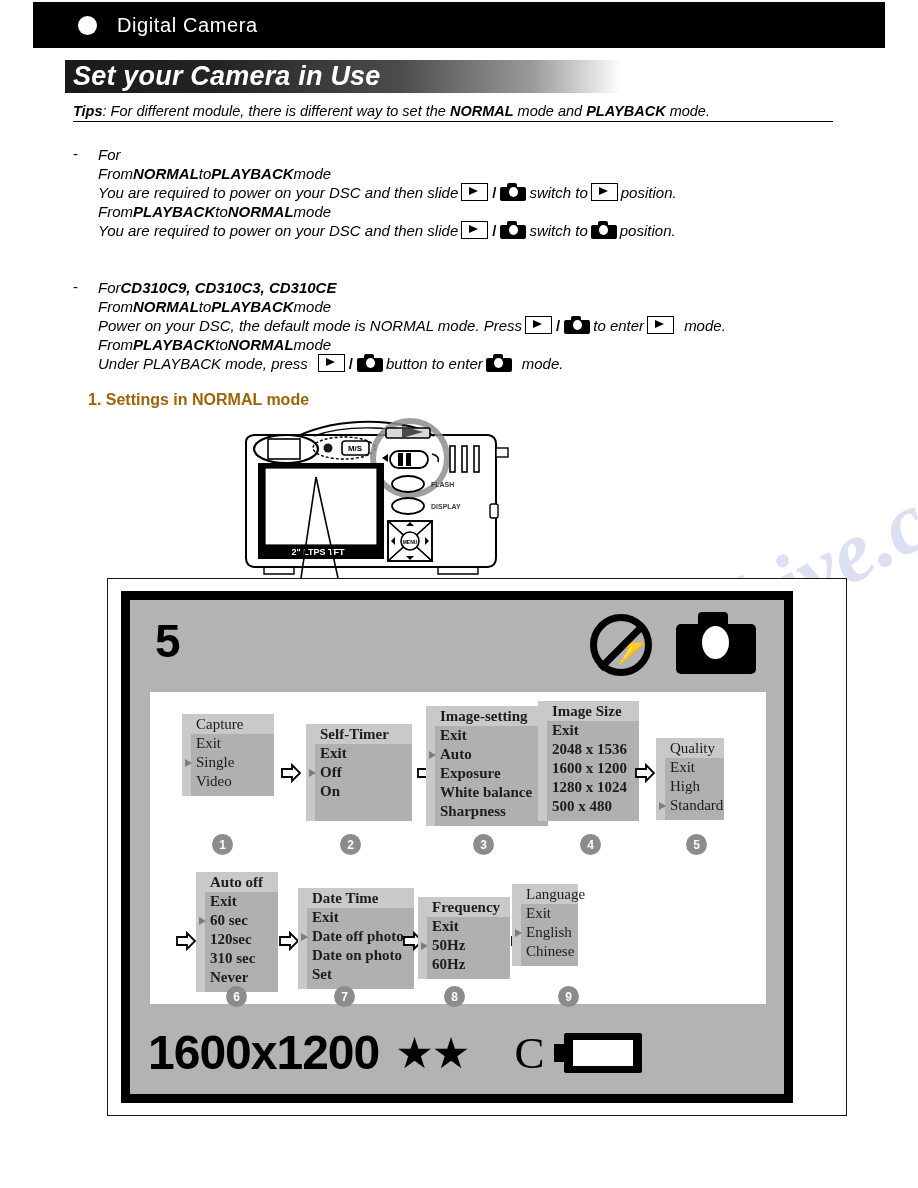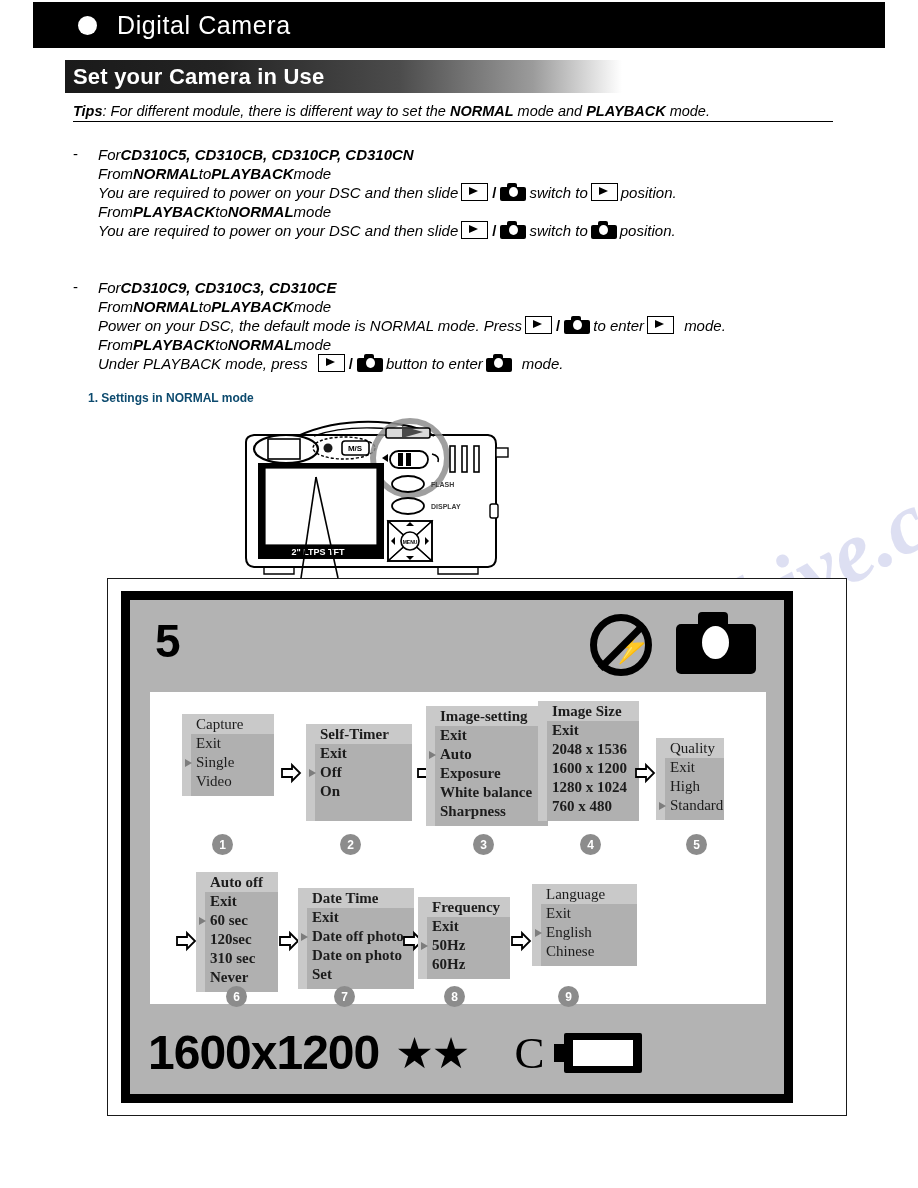--- a/index.html
+++ b/index.html
@@ -15,32 +15,32 @@
   .topbar{
     position:absolute;left:33px;top:2px;width:852px;height:46px;
     background:#000000;
     display:flex;align-items:center;
   }
   .topbar .dot{
     width:19px;height:19px;border-radius:50%;background:#ffffff;
     margin-left:45px;flex:0 0 auto;
   }
   .topbar .title{
-    color:#ffffff;font-size:25px;letter-spacing:.6px;
+    color:#ffffff;font-size:20px;letter-spacing:.6px;
     margin-left:20px;font-family:"Liberation Sans", sans-serif;
   }
 
   
   .sectionbar{
     position:absolute;left:65px;top:60px;width:557px;height:33px;
     background:linear-gradient(to right,#1a1a1a 0%,#242424 28%,#4c4c4c 60%,#9b9b9b 84%,#ffffff 100%);
     display:flex;align-items:center;
   }
   .sectionbar .stitle{
-    color:#ffffff;font-size:22px;font-weight:bold;
+    color:#ffffff;font-size:27px;font-weight:bold;font-style:italic;
     margin-left:8px;letter-spacing:.2px;
   }
 
   
   .tips{
     position:absolute;left:73px;top:103px;width:760px;
     font-size:14.5px;font-style:italic;color:#000;
     border-bottom:1.5px solid #000;padding-bottom:2px;
     white-space:nowrap;
   }
@@ -72,21 +72,21 @@
   }
   .ico-cam .body{position:absolute;left:0;bottom:0;width:26px;height:14px;background:#000;border-radius:2px;}
   .ico-cam .hump{position:absolute;left:7px;top:0;width:10px;height:5px;background:#000;border-radius:2px 2px 0 0;}
   .ico-cam .lens{position:absolute;left:8.5px;top:4px;width:9px;height:10px;background:#fff;border-radius:50%;}
   .sl{display:inline-block;width:7px;}
   .slash{font-style:normal;font-weight:bold;margin:0 1px;}
 
   
   .numheading{
     position:absolute;left:88px;top:391px;
-    font-size:12px;font-weight:bold;color:#0c4a6e;
+    font-size:16px;font-weight:bold;color:#a16207;
   }
 
   
   .camwrap{position:absolute;left:238px;top:418px;width:272px;height:160px;}
 
   
   .lcd-outer{
     position:absolute;left:107px;top:578px;width:740px;height:538px;
     border:1.5px solid #1a1a1a;background:#ffffff;box-sizing:border-box;
   }
@@ -202,21 +202,20 @@
 
 <div class="tips">
   <b>Tips</b><span>:</span><span> For different module, there is different way to set the </span><b>NORMAL</b><span> mode and </span><b>PLAYBACK</b><span> mode.</span>
 </div>
 
 <div class="block" id="block-1">
   <span class="dash">-</span>
   <div class="lines">
     <div class="ln">
       <span>For </span>
-        <b>CD310C5, CD310CB, CD310CP, CD310CN</b>
     </div>
     <div class="ln">
       <span>From </span>
         <b>NORMAL</b>
         <span> to </span>
         <b>PLAYBACK</b>
         <span> mode</span>
     </div>
     <div class="ln">
       <span>You are required to power on your DSC and then slide </span>
@@ -451,21 +450,21 @@
         <div class="numcirc" style="left:323px;top:142px;">3</div>
 
         <div class="menubox" style="left:388px;top:9px;width:101px;">
           <div class="mb-title">Image Size</div>
           <div class="mb-body">
             <div class="lstrip"></div>
             <div class="mb-row">Exit</div>
             <div class="mb-row">2048 x 1536</div>
             <div class="mb-row">1600 x 1200</div>
             <div class="mb-row">1280 x 1024</div>
-            <div class="mb-row">760 x 480</div>
+            <div class="mb-row">500 x 480</div>
           </div>
         </div>
         <div class="arrow" style="left:484px;top:70px;">
           <svg width="22" height="22" viewBox="0 0 22 22">
               <path d="M2 7 H12 V3 L20 11 L12 19 V15 H2 Z" fill="#fff" stroke="#000" stroke-width="1.8"></path>
             </svg>
         </div>
         <div class="numcirc" style="left:430px;top:142px;">4</div>
 
         <div class="menubox" style="left:506px;top:46px;width:68px;">
@@ -528,21 +527,21 @@
             <div class="mb-row">60Hz</div>
           </div>
         </div>
         <div class="arrow" style="left:360px;top:238px;">
           <svg width="22" height="22" viewBox="0 0 22 22">
               <path d="M2 7 H12 V3 L20 11 L12 19 V15 H2 Z" fill="#fff" stroke="#000" stroke-width="1.8"></path>
             </svg>
         </div>
         <div class="numcirc" style="left:294px;top:294px;">8</div>
 
-        <div class="menubox" style="left:382px;top:192px;width:105px;">
+        <div class="menubox" style="left:362px;top:192px;width:66px;">
           <div class="mb-title serif-plain">Language</div>
           <div class="mb-body">
             <div class="lstrip"></div>
             <div class="mb-row serif-plain">Exit</div>
             <div class="mb-row serif-plain cursor">English</div>
             <div class="mb-row serif-plain">Chinese</div>
           </div>
         </div>
         <div class="numcirc" style="left:408px;top:294px;">9</div>
 

